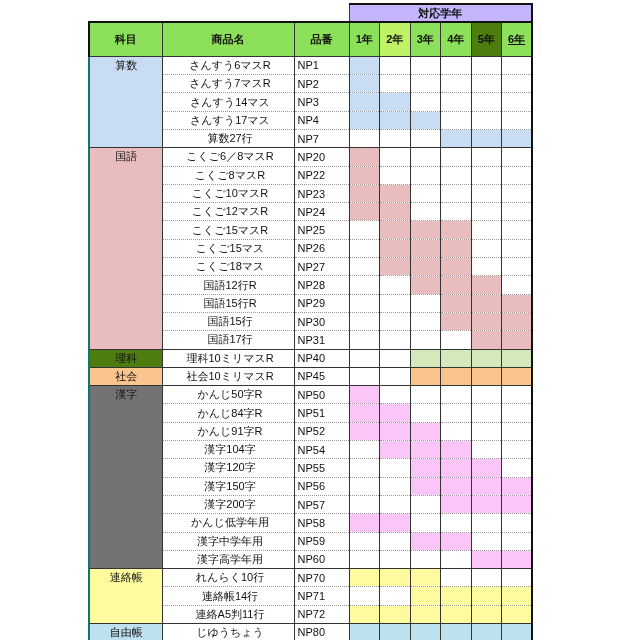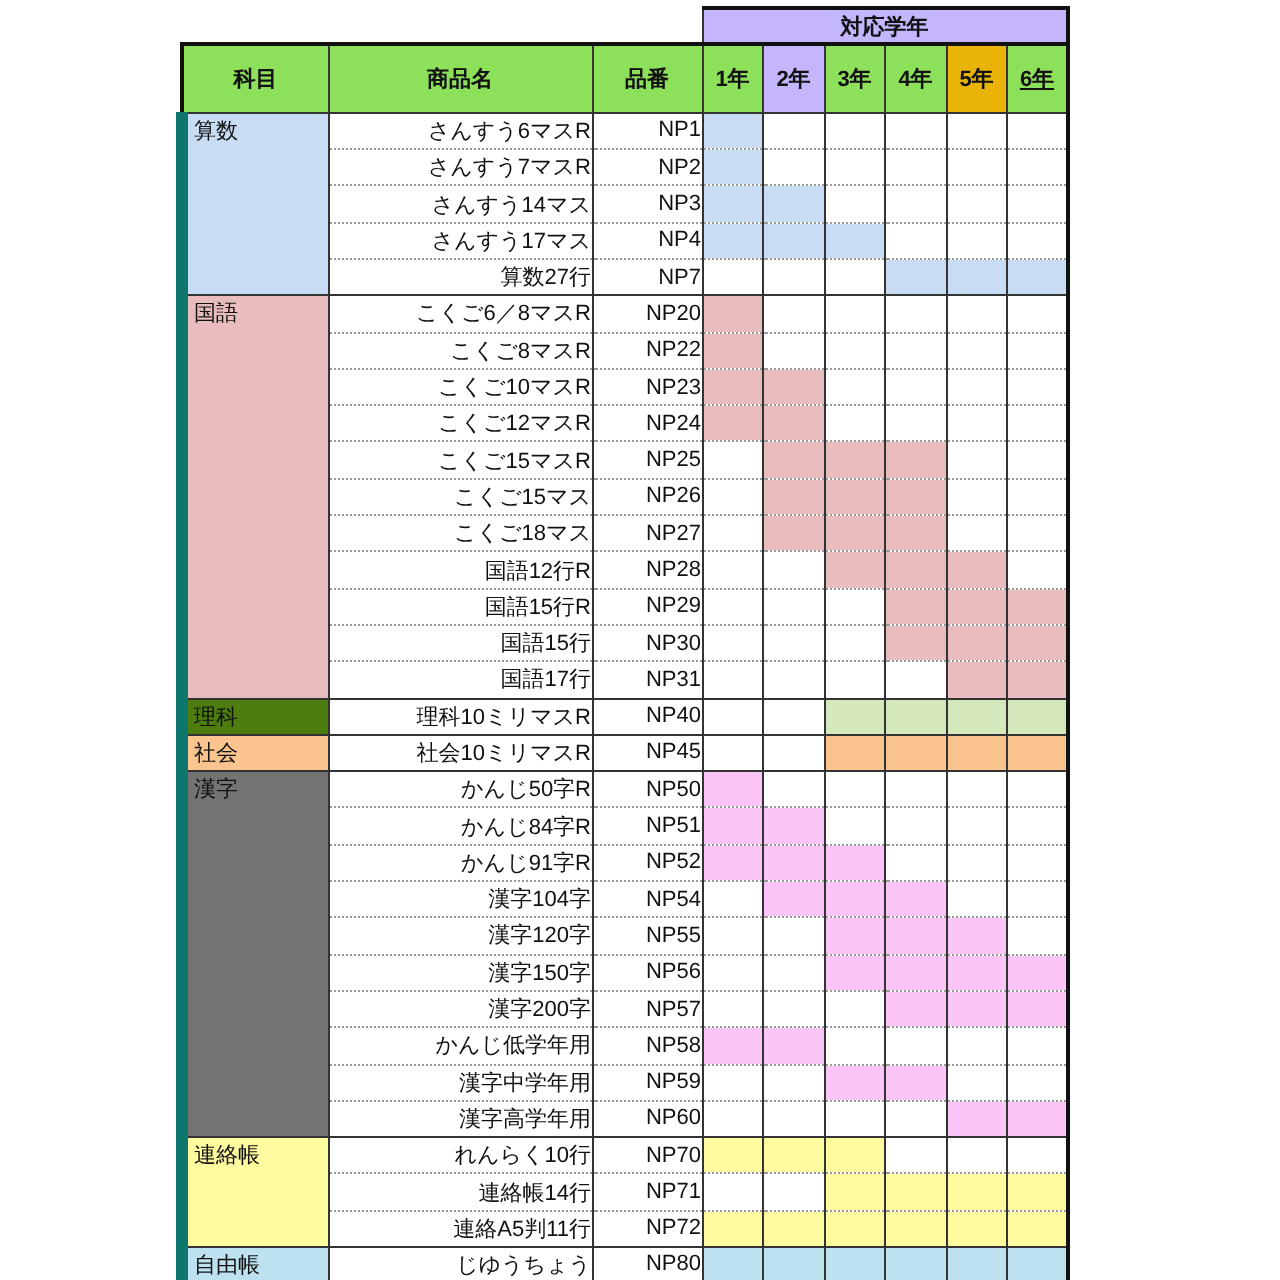--- a/index.html
+++ b/index.html
@@ -53,27 +53,28 @@
   
   tbody td {
     border-left: 1px solid #333;
     border-right: 1px solid #333;
     border-top: 1px solid #333;
   }
   tbody tr.row-inner td {
     border-top: 1px dotted #999;
   }
   tbody td.subject {
-    border-left: 6px solid #0f766e;
+    border-left: 2px solid #0f766e;
     border-top: 1px solid #333;
     vertical-align: top;
     padding: 1px 2px 0 3px;
-  }
-  tbody td.pname { padding-left: 4px; text-align: right; }
-  tbody td.pcode { padding-left: 16px; text-align: right; }
+    text-align: center;
+  }
+  tbody td.pname { padding-left: 4px; text-align: center; }
+  tbody td.pcode { padding-left: 3px; text-align: left; }
   tbody td.grade:last-child { border-right: 2px solid #111; }
   tbody tr:last-child td { border-bottom: 2px solid #111; }
 </style>
 </head>
 <body>
 
 <div class="sheet">
   <table>
     <colgroup>
       <col style="width:73px">
@@ -89,24 +90,24 @@
     <thead>
       <tr class="span-row">
         <td class="blank" colspan="3"></td>
         <th class="span-head" colspan="6" style="background: #c4b5fd;">対応学年</th>
       </tr>
       <tr class="col-head">
         <th class="first" style="background: rgb(141, 224, 89);">科目</th>
         <th style="background: rgb(141, 224, 89);">商品名</th>
         <th style="background: rgb(141, 224, 89);">品番</th>
         <th style="background: rgb(141, 224, 89);">1年</th>
-        <th style="background: #c4b5fd; margin-top: 28px;">2年</th>
+        <th style="background: #bef264; margin-top: 28px;">2年</th>
         <th style="background: rgb(141, 224, 89);">3年</th>
         <th style="background: rgb(141, 224, 89);">4年</th>
-        <th style="background: #eab308;">5年</th>
+        <th style="background: #4d7c0f;">5年</th>
         <th class="last" style="background: rgb(141, 224, 89); text-decoration: underline;">6年</th>
       </tr>
     </thead>
     <tbody>
         <tr class="section-start">
           <td class="subject" rowspan="5" style="background: rgb(200, 220, 244);">算数</td>
           <td class="pname">さんすう6マスR</td>
           <td class="pcode">NP1</td>
           <td class="grade" style="background: rgb(200, 220, 244);"></td>
           <td class="grade"></td>

